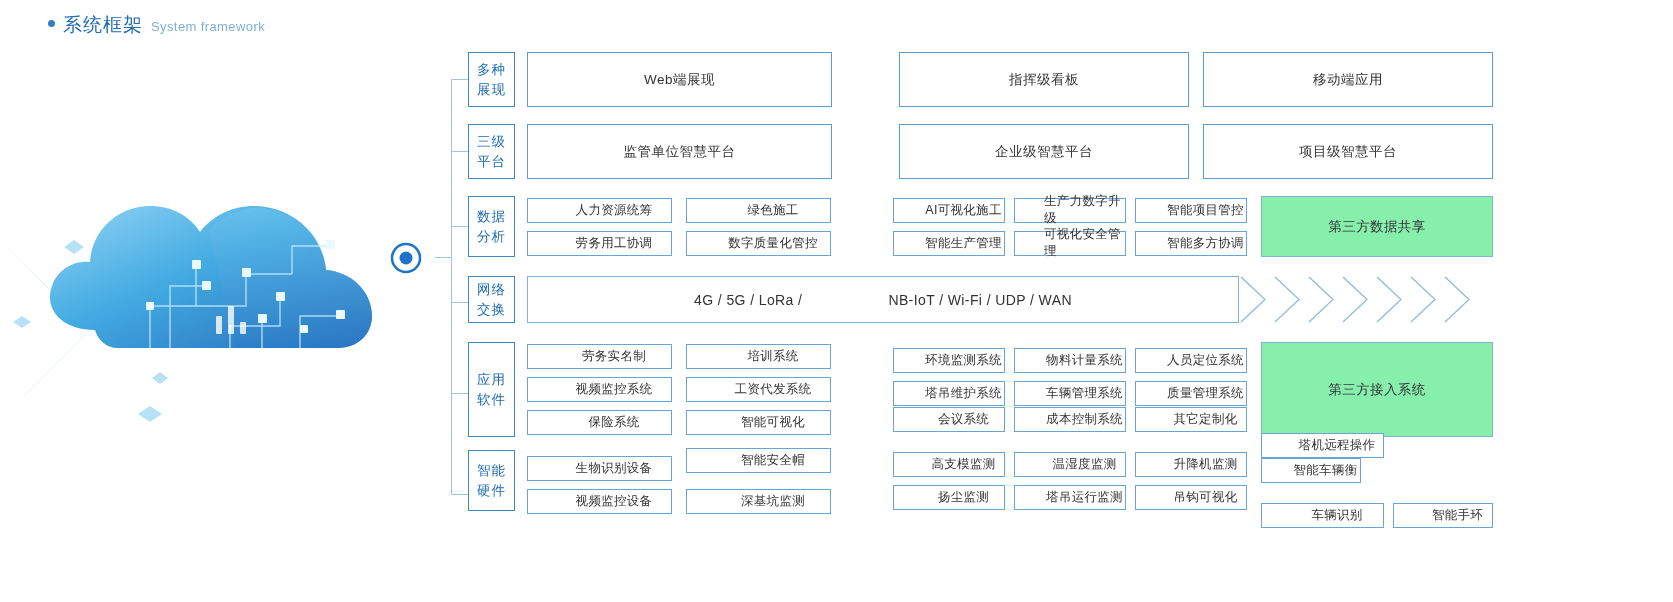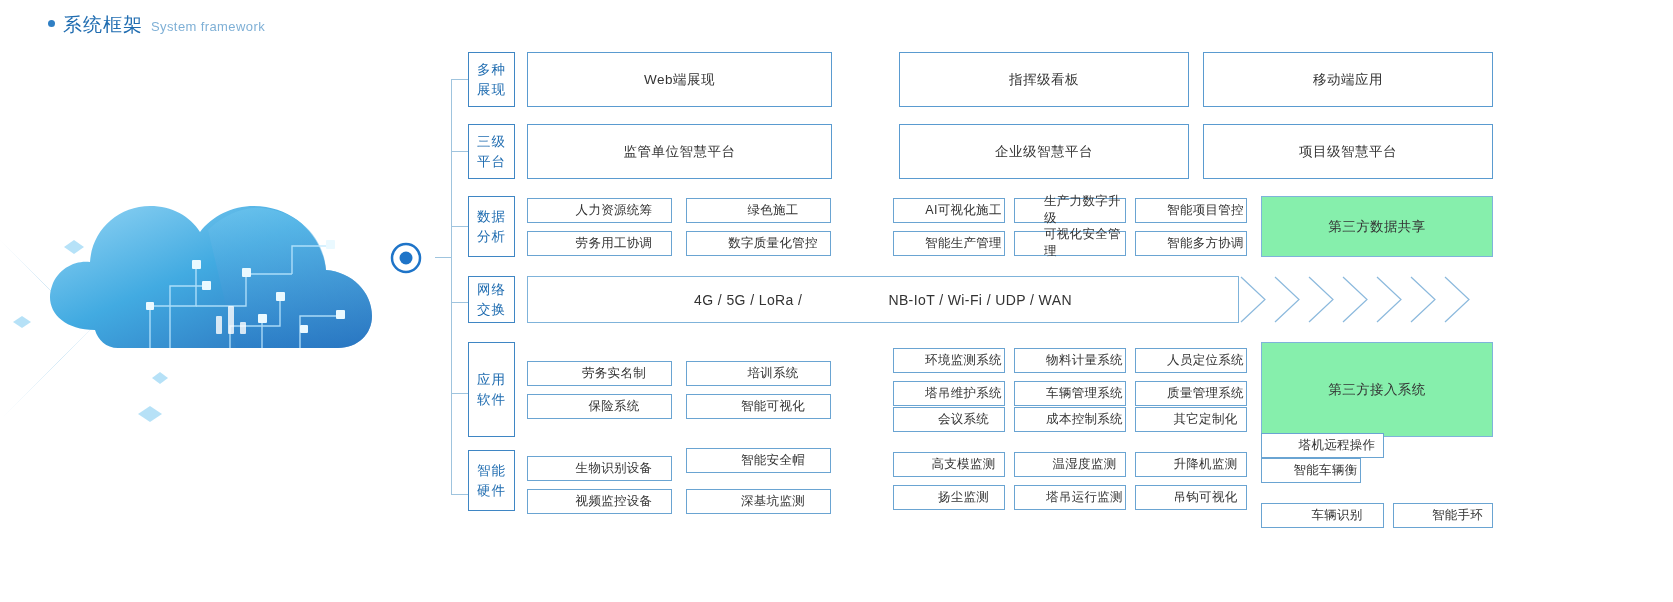--- a/index.html
+++ b/index.html
@@ -266,20 +266,25 @@
       <span>应用</span>
       <span>软件</span>
     </div>
     <div class="rowbody">
       <div class="group">
         <div class="gline" style="margin-bottom:8px;">
           <div class="cell" style="width:145px;">劳务实名制</div>
           <div class="gap" style="width:14px;"></div>
           <div class="cell" style="width:145px;">培训系统</div>
         </div>
+        <div class="gline" style="margin-bottom:8px;">
+          <div class="cell" style="width:145px;">视频监控系统</div>
+          <div class="gap" style="width:14px;"></div>
+          <div class="cell" style="width:145px;">工资代发系统</div>
+        </div>
         <div class="gline">
           <div class="cell" style="width:145px;">保险系统</div>
           <div class="gap" style="width:14px;"></div>
           <div class="cell" style="width:145px;">智能可视化</div>
         </div>
       </div>
       <div class="gap" style="width:62px;"></div>
       <div class="group">
         <div class="gline" style="margin-bottom:8px;">
           <div class="cell" style="width:112px;">环境监测系统</div>

